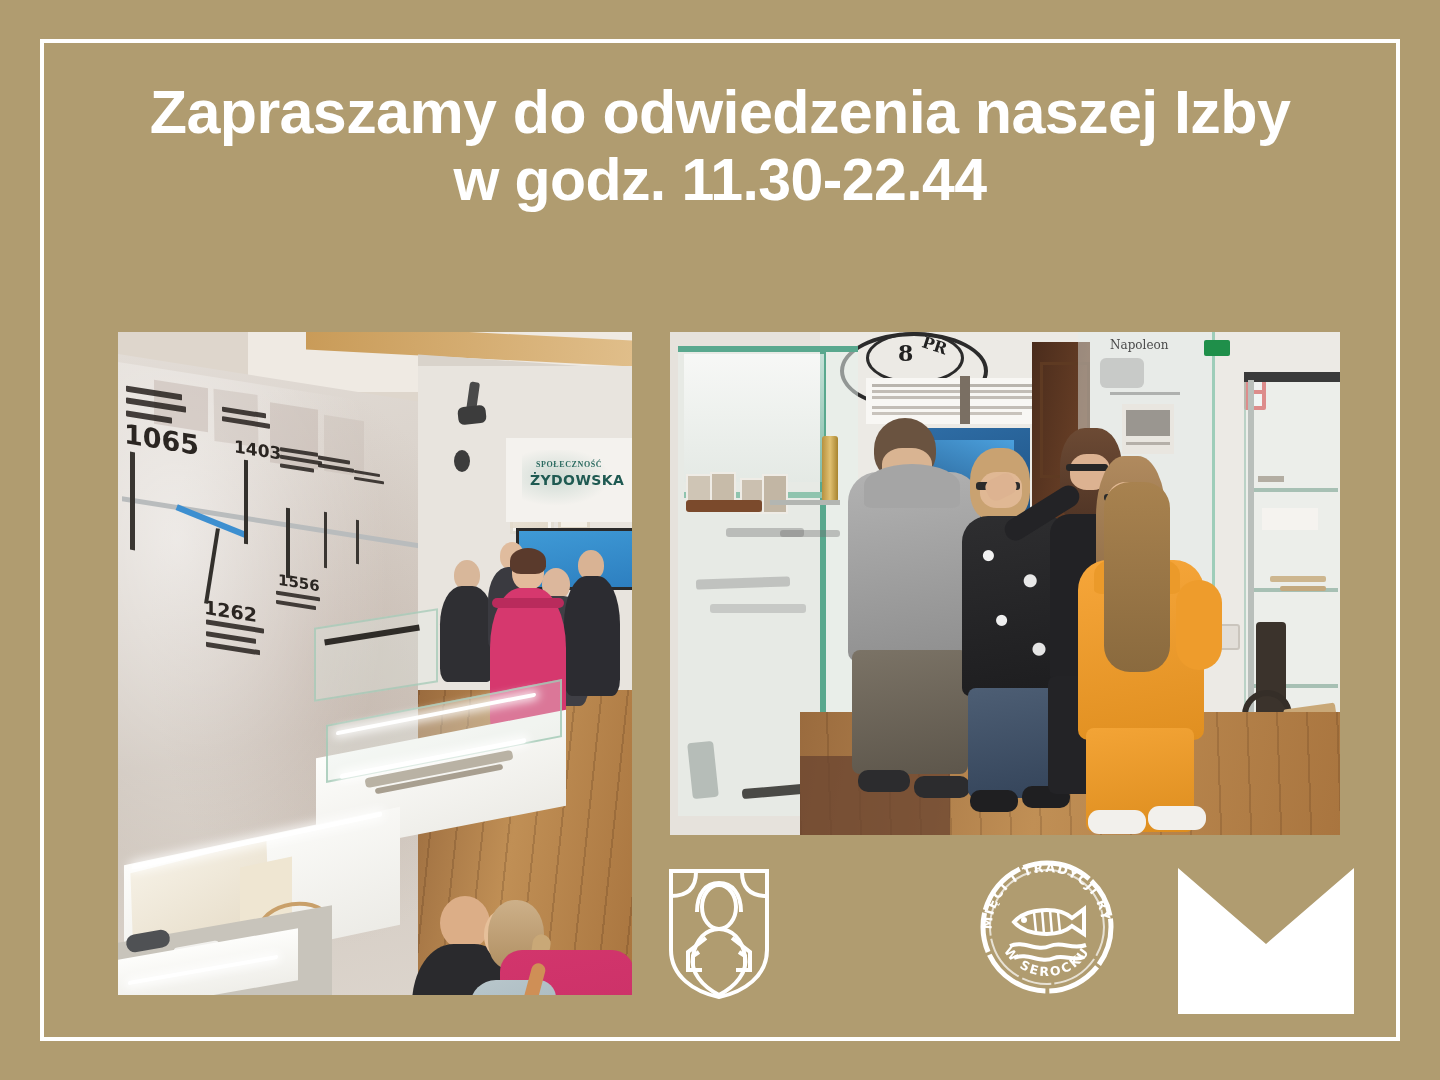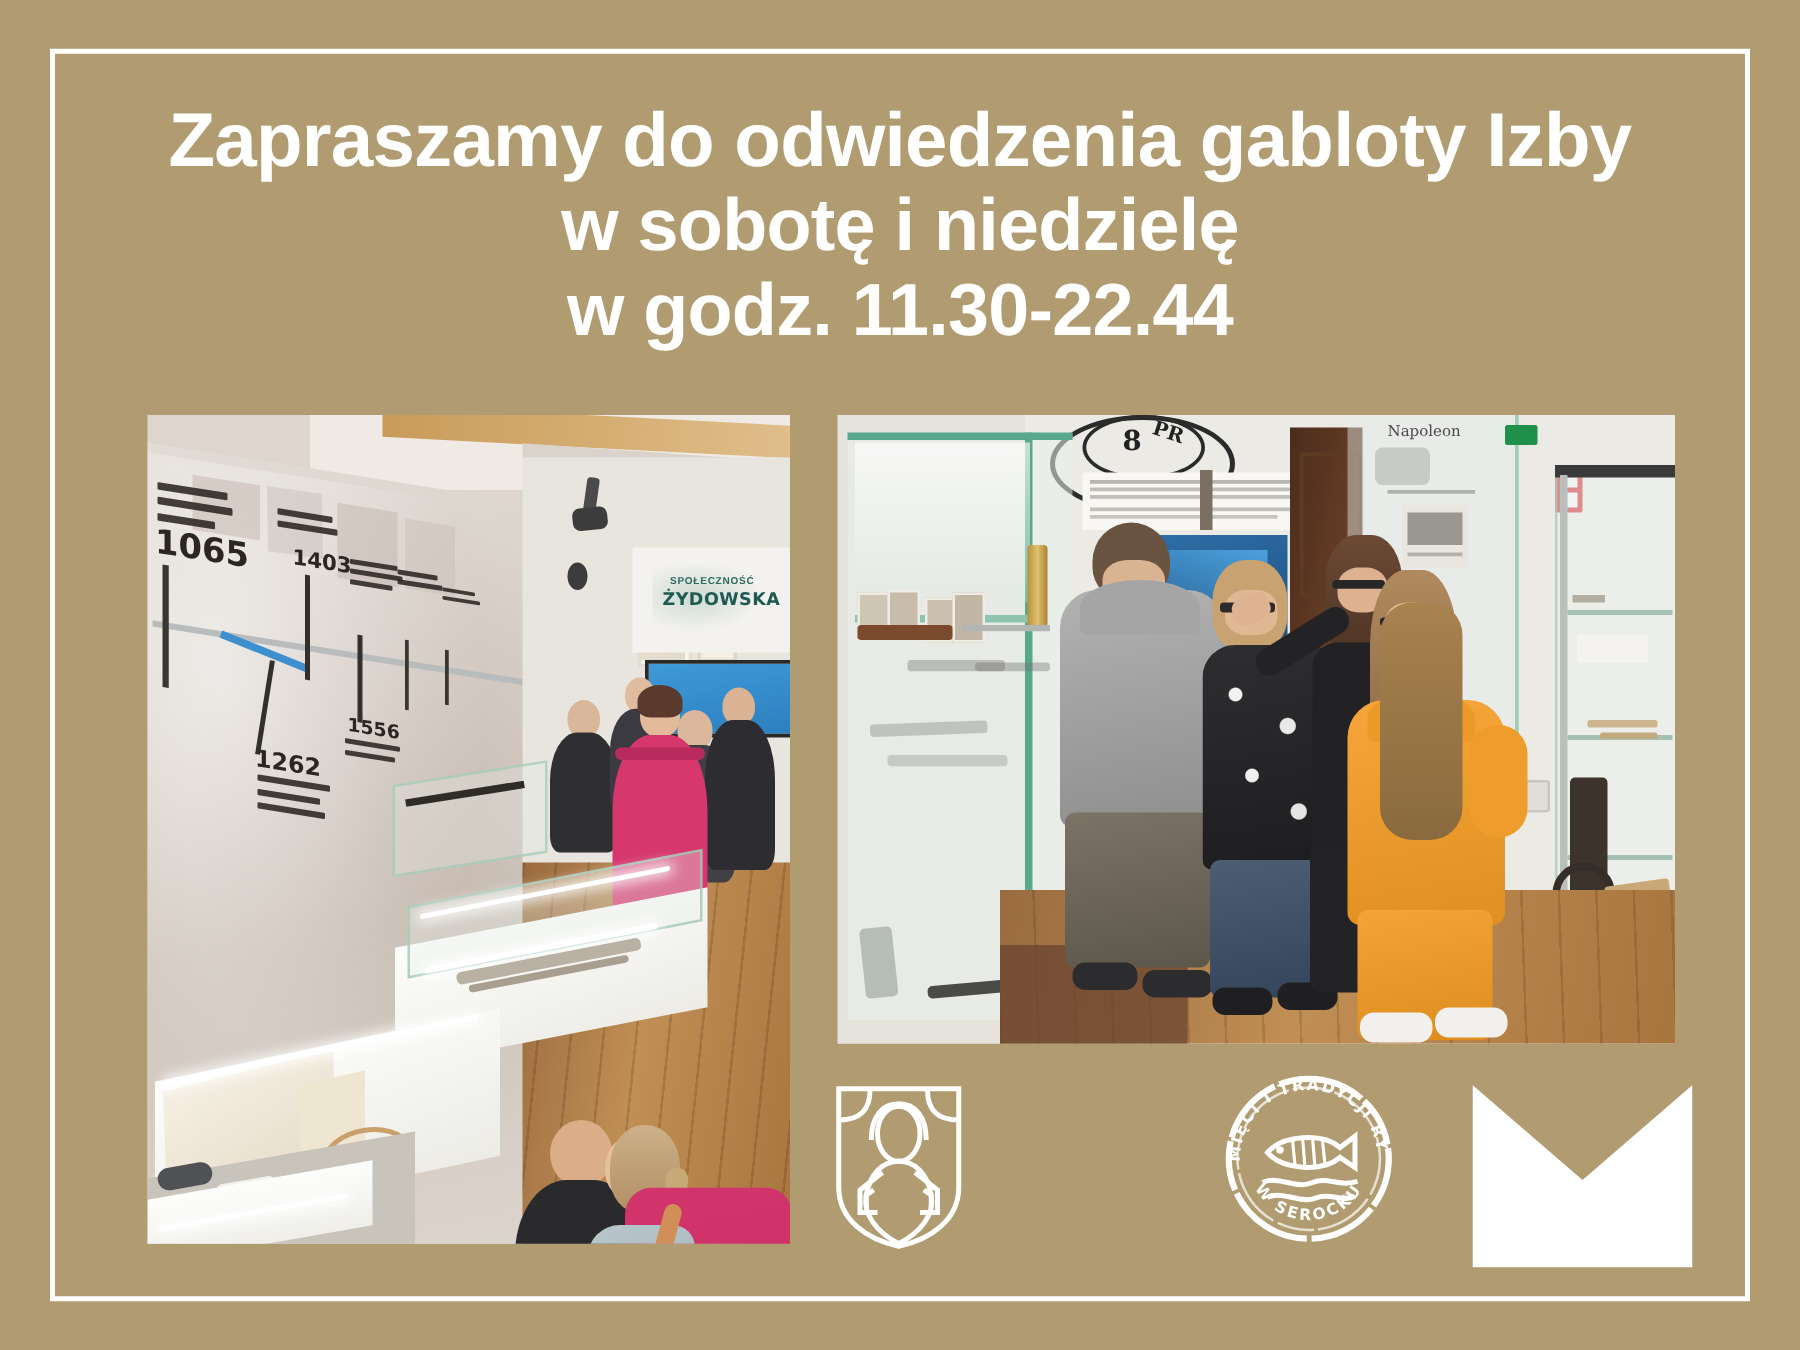--- a/index.html
+++ b/index.html
@@ -114,22 +114,21 @@
   .hidden-text { position: absolute; width: 1px; height: 1px; overflow: hidden; clip: rect(0 0 0 0); }
 </style>
 </head>
 <body>
 
 <div class="poster">
 
   <div class="frame"></div>
 
   <div class="headline">
-    <span class="l1">Zapraszamy do odwiedzenia gabloty Izby</span>
-    <span class="l2">w sobotę i niedzielę</span>
+    <span class="l1">Zapraszamy do odwiedzenia naszej Izby</span>
     <span class="l3">w godz. 11.30-22.44</span>
   </div>
 
   <div class="photo photo-left">
     <span class="hidden-text">Zwiedzający oglądają gabloty z eksponatami przy ścianie z osią czasu w izbie muzealnej</span>
 
     <div class="ph-layer" style="left:0;top:0;width:514px;height:663px;background:#ded6cc;"></div>
 
     <div class="ph-layer" style="left:130px;top:0;width:384px;height:60px;background:#efeae3;"></div>
     <div class="ph-layer" style="left:188px;top:0;width:326px;height:26px;background:linear-gradient(95deg,#c99b58,#e0be8a);transform:skewY(3deg);"></div>
@@ -185,21 +184,21 @@
 
     <div class="ph-layer" style="left:392px;top:150px;width:38px;height:46px;background:#f7f5f0;border:3px solid #e3ded3;"></div>
     <div class="ph-layer" style="left:392px;top:150px;width:38px;height:46px;background:linear-gradient(150deg,#efe9dd,#dcd2c0);opacity:.8;"></div>
     <div class="ph-layer" style="left:440px;top:160px;width:26px;height:32px;background:#f3efe6;border:3px solid #ded6c6;"></div>
     <div class="ph-layer" style="left:440px;top:200px;width:26px;height:30px;background:#f3efe6;border:3px solid #ded6c6;"></div>
     <div class="ph-layer" style="left:444px;top:166px;width:18px;height:20px;background:#d8b894;"></div>
     <div class="ph-layer" style="left:444px;top:206px;width:18px;height:18px;background:#cf6a4a;"></div>
 
     <div class="ph-layer" style="left:388px;top:106px;width:126px;height:84px;background:#f4f2ee;"></div>
     <div class="ph-layer" style="left:404px;top:118px;width:96px;height:60px;background:radial-gradient(ellipse at 35% 45%, rgba(160,190,180,.45), transparent 62%);"></div>
-    <div class="ph-layer" style="left:418px;top:128px;color:#2b6a60;font-size:8px;font-weight:700;letter-spacing:.6px;font-family:Liberation Sans, sans-serif;">SPOŁECZNOŚĆ</div>
+    <div class="ph-layer" style="left:418px;top:128px;color:#2b6a60;font-size:8px;font-weight:700;letter-spacing:.6px;font-family:Liberation Serif, serif;">SPOŁECZNOŚĆ</div>
     <div class="ph-layer" style="left:412px;top:140px;color:#1f5a52;font-size:14px;font-weight:700;letter-spacing:.4px;font-family:'DejaVu Sans',sans-serif;">ŻYDOWSKA</div>
 
     <div class="ph-layer" style="left:398px;top:196px;width:116px;height:56px;background:linear-gradient(170deg,#3f9ad6,#2d7fc0);border:3px solid #2a2a2a;"></div>
 
     <div class="ph-layer" style="left:350px;top:50px;width:10px;height:30px;background:#4a4a4a;border-radius:3px;transform:rotate(8deg);"></div>
     <div class="ph-layer" style="left:340px;top:74px;width:28px;height:18px;background:#3c3c3c;border-radius:6px;transform:rotate(-6deg);"></div>
     <div class="ph-layer" style="left:336px;top:118px;width:16px;height:22px;background:#3c3c3c;border-radius:50%;"></div>
 
     <div class="ph-layer floor" style="left:300px;top:358px;width:214px;height:305px;"></div>
     <div class="ph-layer" style="left:300px;top:358px;width:214px;height:305px;background:repeating-linear-gradient(96deg,rgba(60,30,10,.18) 0 2px,transparent 2px 26px);"></div>

